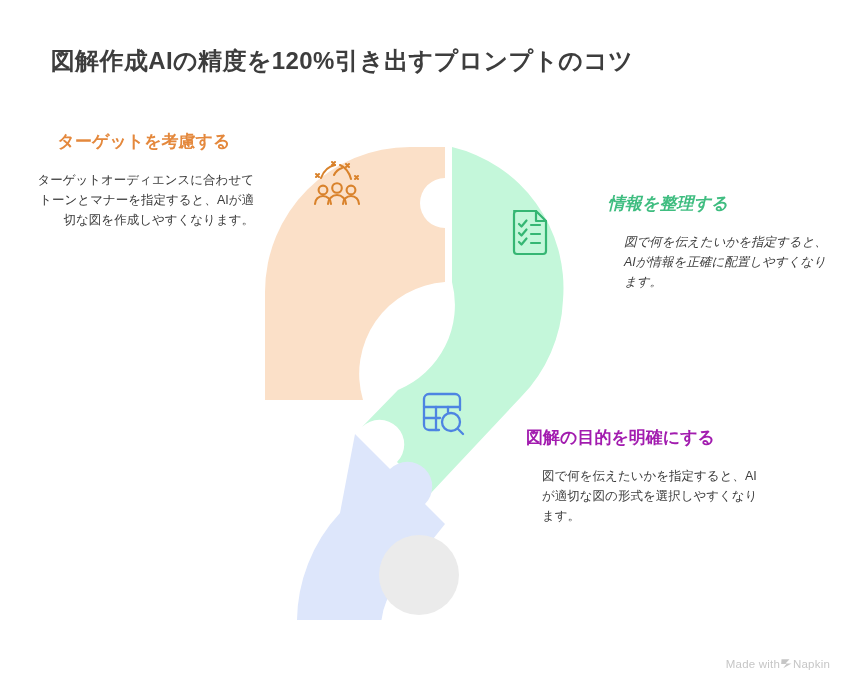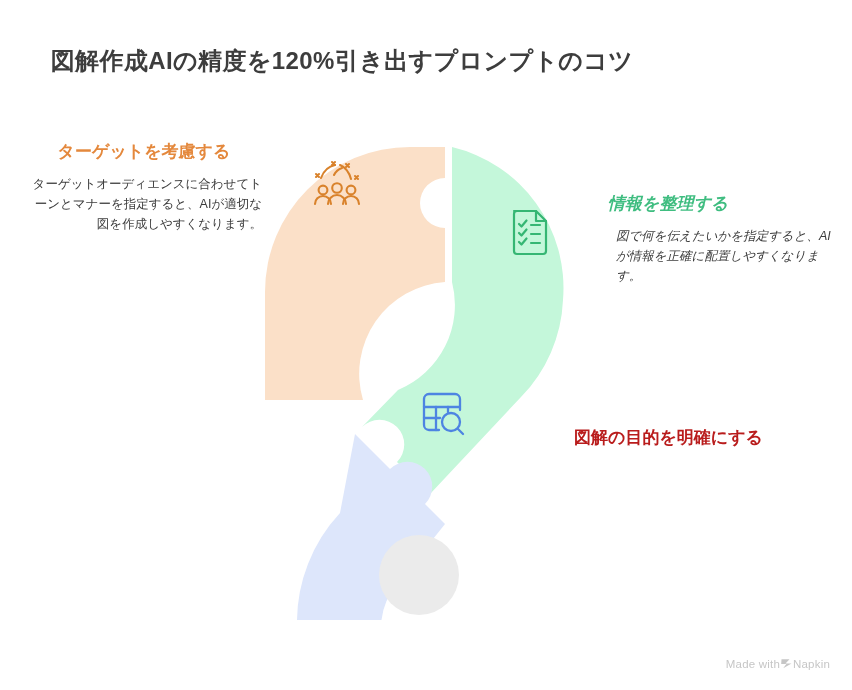--- a/index.html
+++ b/index.html
@@ -48,25 +48,25 @@
     font-size: 17px;
     font-weight: bold;
     line-height: 1.35;
     margin: 0 0 10px 0;
     white-space: nowrap;
   }
   .callout .c-body {
     font-size: 12.5px;
     line-height: 1.62;
     color: #3c3c3c;
-    margin: 8px;
+    margin: 16px;
   }
 
   .callout-target {
-    top: 141px;
+    top: 131px;
     left: 18px;
     width: 252px;
     text-align: right;
   }
   .callout-target .c-heading { color: #e4883c; text-align: center; }
   .callout-target .c-body { text-align: right; }
 
   .callout-organize {
     top: 193px;
     left: 608px;
@@ -76,21 +76,21 @@
   }
   .callout-organize .c-heading { color: #3fbd80; }
   .callout-organize .c-body { text-align: left; }
 
   .callout-purpose {
     top: 427px;
     left: 526px;
     width: 252px;
     text-align: left;
   }
-  .callout-purpose .c-heading { color: #b91c1c; margin-left: 48px; }
+  .callout-purpose .c-heading { color: #a21caf; }
   .callout-purpose .c-body { text-align: left; margin-top: 16px; }
 
   
   .watermark {
     position: absolute;
     right: 22px;
     bottom: 20px;
     display: flex;
     align-items: center;
     font-size: 11.5px;
@@ -210,20 +210,21 @@
   <p class="c-body">ターゲットオーディエンスに合わせてトーンとマナーを指定すると、AIが適切な図を作成しやすくなります。</p>
 </div>
 
 <div class="callout callout-organize">
   <p class="c-heading">情報を整理する</p>
   <p class="c-body">図で何を伝えたいかを指定すると、AIが情報を正確に配置しやすくなります。</p>
 </div>
 
 <div class="callout callout-purpose">
   <p class="c-heading">図解の目的を明確にする</p>
+  <p class="c-body">図で何を伝えたいかを指定すると、AIが適切な図の形式を選択しやすくなります。</p>
 </div>
 
 <div class="watermark">
   <span>Made with</span>
   <svg class="wm-logo" width="13" height="13" viewBox="0 0 13 13" xmlns="http://www.w3.org/2000/svg">
     <path d="M1.5,2.2 L9.5,2.2 L5.5,6.4 L11.5,6.4 L3.2,11.2 L6.4,6.9 L1.2,6.9 Z" fill="#c6c6c6"></path>
   </svg>
   <span>Napkin</span>
 </div>
 

